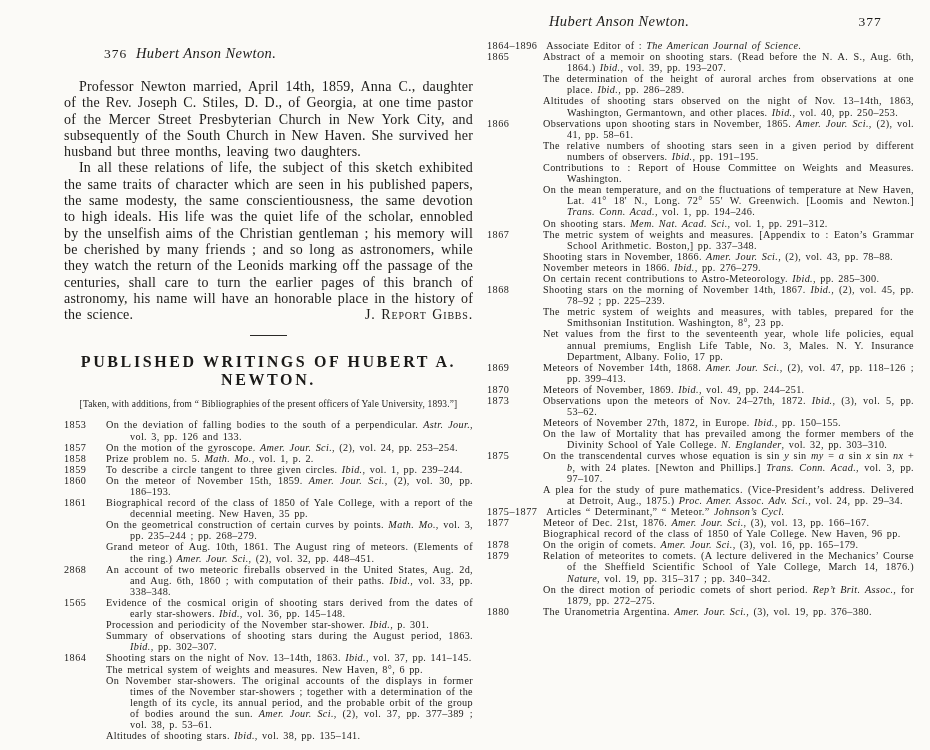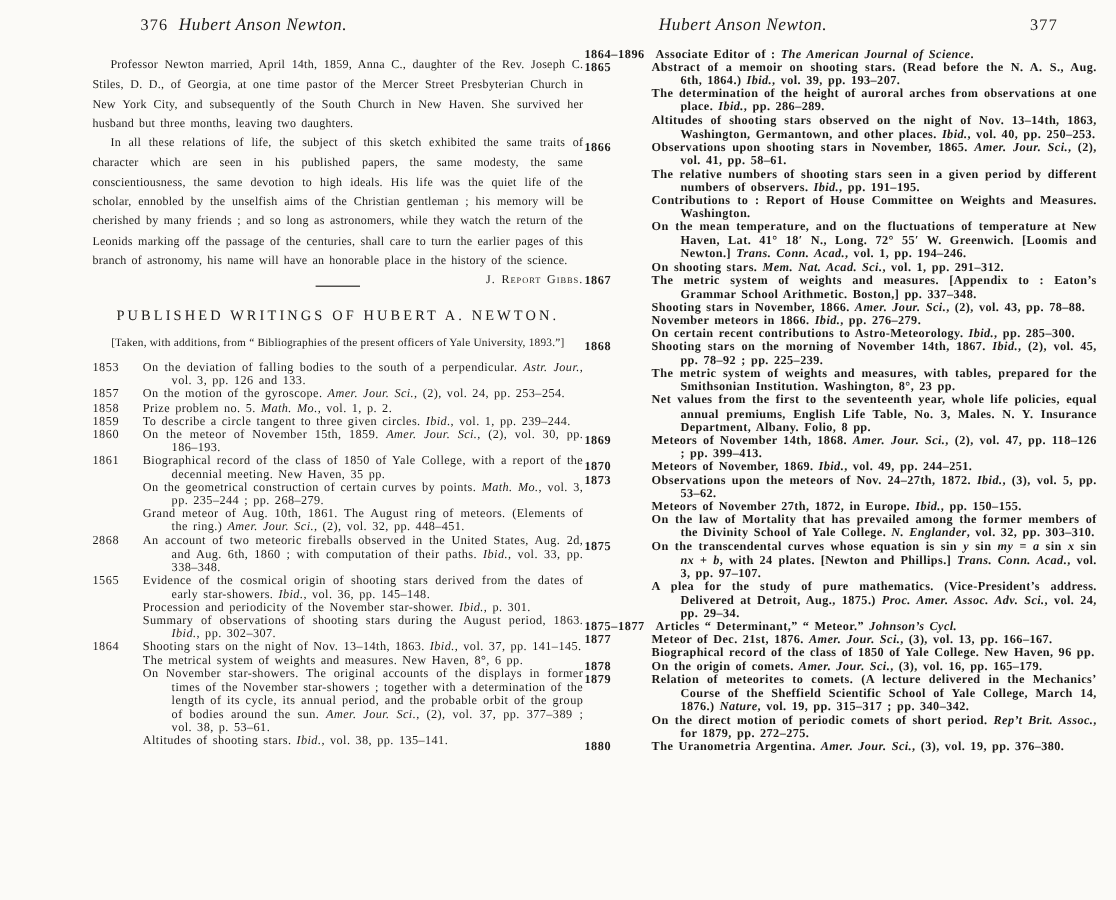--- a/index.html
+++ b/index.html
@@ -5,72 +5,72 @@
   html, body { margin:0; padding:0; }
   body {
     width:930px; height:750px;
     background:#fbfaf7;
     color:#1b1a18;
     font-family:"Liberation Serif", "DejaVu Serif", serif;
     position:relative;
     overflow:hidden;
   }
   .page { position:absolute; top:0; }
-  .page-left  { left:77px;  width:409px; }
+  .page-left  { left:64px;  width:409px;margin-top:32px; }
   .page-right { left:487px; width:427px; }
 
   .page-header {
     display:flex; align-items:baseline;
     padding-top:13px;
   }
   .page-num { font-size:13.5px; letter-spacing:1px; }
   .page-left  .page-num { width:72px; padding-left:40px; box-sizing:border-box; }
   .page-right .page-num { width:62px; text-align:center; padding-right:26px; box-sizing:border-box; }
   .running-title { flex:1; text-align:left; font-style:italic; font-size:14.5px; letter-spacing:0.4px; }
   .page-left  .page-header .spacer { width:72px; }
   .page-right .page-header .spacer { width:62px; }
 
   .body-text { margin-top:17px; }
   .body-par {
-    font-size:10px; line-height:16.3px;
+    font-size:14px; line-height:16.3px;
     text-align:justify;
     letter-spacing:0.2px; word-spacing:1.5px;
     margin:0;
     text-indent:15px;
   }
   .signature {
     float:right;
     font-variant:small-caps;
     letter-spacing:0.8px;
   }
 
   .rule {
     width:37px; height:0;
     border-top:1.4px solid #2a2927;
     margin:12px auto 0;
   }
 
   .section-heading {
     text-align:center;
-    font-weight:normal;
-    font-size:12px;
+    font-weight:bold;
+    font-size:16px;
     letter-spacing:2.6px;
     margin-top:17px;
   }
   .section-note {
     text-align:center;
     font-size:9.4px;
     line-height:12px;
     margin-top:9px;
     padding:0 12px;
     letter-spacing:0.2px;
   }
 
   .bib { margin-top:9px; }
-  .page-right .bib { margin-top:10px;font-weight:bold; }
+  .page-right .bib { margin-top:10px; }
   .bib-entry { display:flex; }
   .bib-year {
     flex:0 0 auto;
     font-size:10.2px; line-height:11.1px;
     letter-spacing:0.5px;
     white-space:nowrap;
   }
   .page-left  .bib-year { min-width:31px; margin-right:11px; }
   .page-right .bib-year { min-width:47px; margin-right:9px; }
   .bib-works { flex:1; min-width:0; }
@@ -211,21 +211,21 @@
           <div class="bib-work">Shooting stars in November, 1866.  <em>Amer. Jour. Sci.</em>, (2), vol. 43, pp. 78–88.</div>
           <div class="bib-work">November meteors in 1866.  <em>Ibid.</em>, pp. 276–279.</div>
           <div class="bib-work">On certain recent contributions to Astro-Meteorology.  <em>Ibid.</em>, pp. 285–300.</div>
         </div>
       </div>
       <div class="bib-entry">
         <div class="bib-year">1868</div>
         <div class="bib-works">
           <div class="bib-work">Shooting stars on the morning of November 14th, 1867.  <em>Ibid.</em>, (2), vol. 45, pp. 78–92 ; pp. 225–239.</div>
           <div class="bib-work">The metric system of weights and measures, with tables, prepared for the Smithsonian Institution.  Washington, 8°, 23 pp.</div>
-          <div class="bib-work">Net values from the first to the seventeenth year, whole life policies, equal annual premiums, English Life Table, No. 3, Males.  N. Y. Insurance Department, Albany.  Folio, 8 pp.</div>
+          <div class="bib-work">Net values from the first to the seventeenth year, whole life policies, equal annual premiums, English Life Table, No. 3, Males.  N. Y. Insurance Department, Albany.  Folio, 17 pp.</div>
         </div>
       </div>
       <div class="bib-entry">
         <div class="bib-year">1869</div>
         <div class="bib-works">
           <div class="bib-work">Meteors of November 14th, 1868.  <em>Amer. Jour. Sci.</em>, (2), vol. 47, pp. 118–126 ; pp. 399–413.</div>
         </div>
       </div>
       <div class="bib-entry">
         <div class="bib-year">1870</div>

